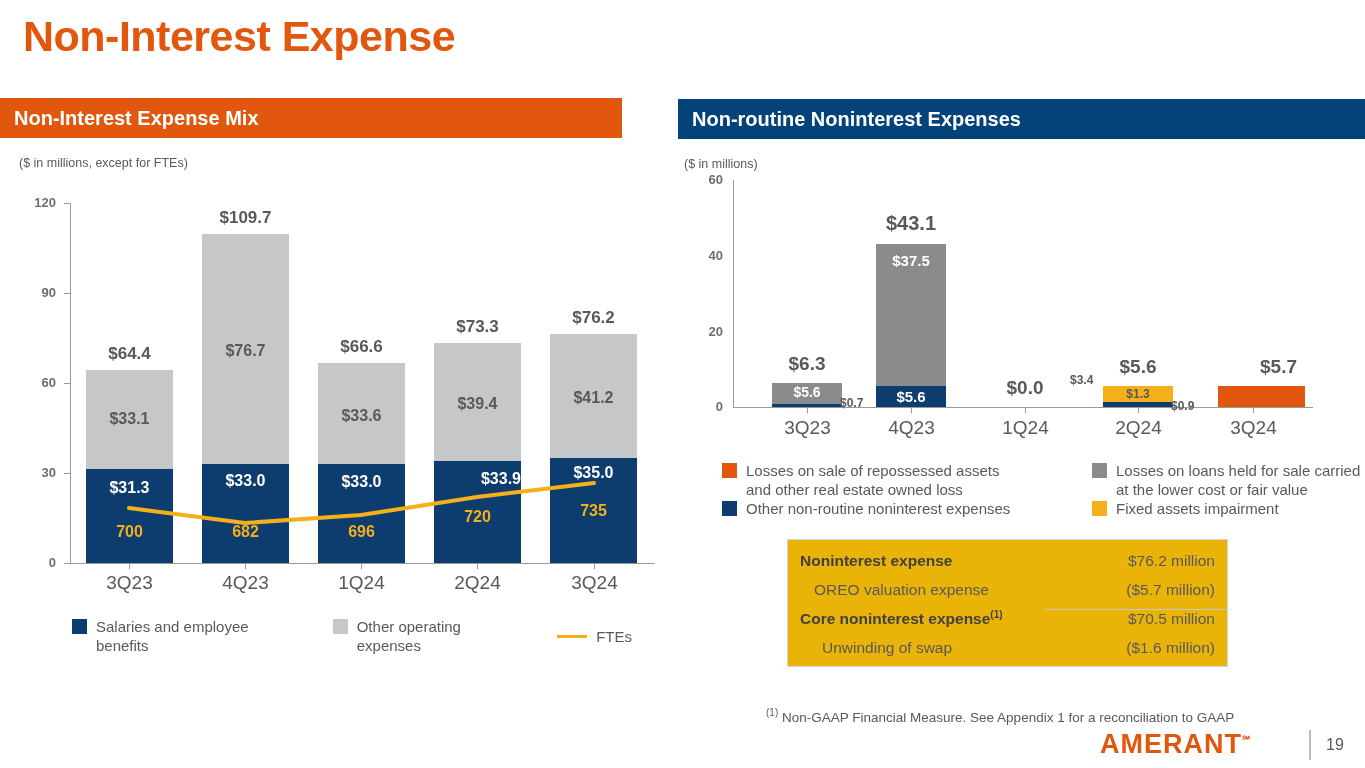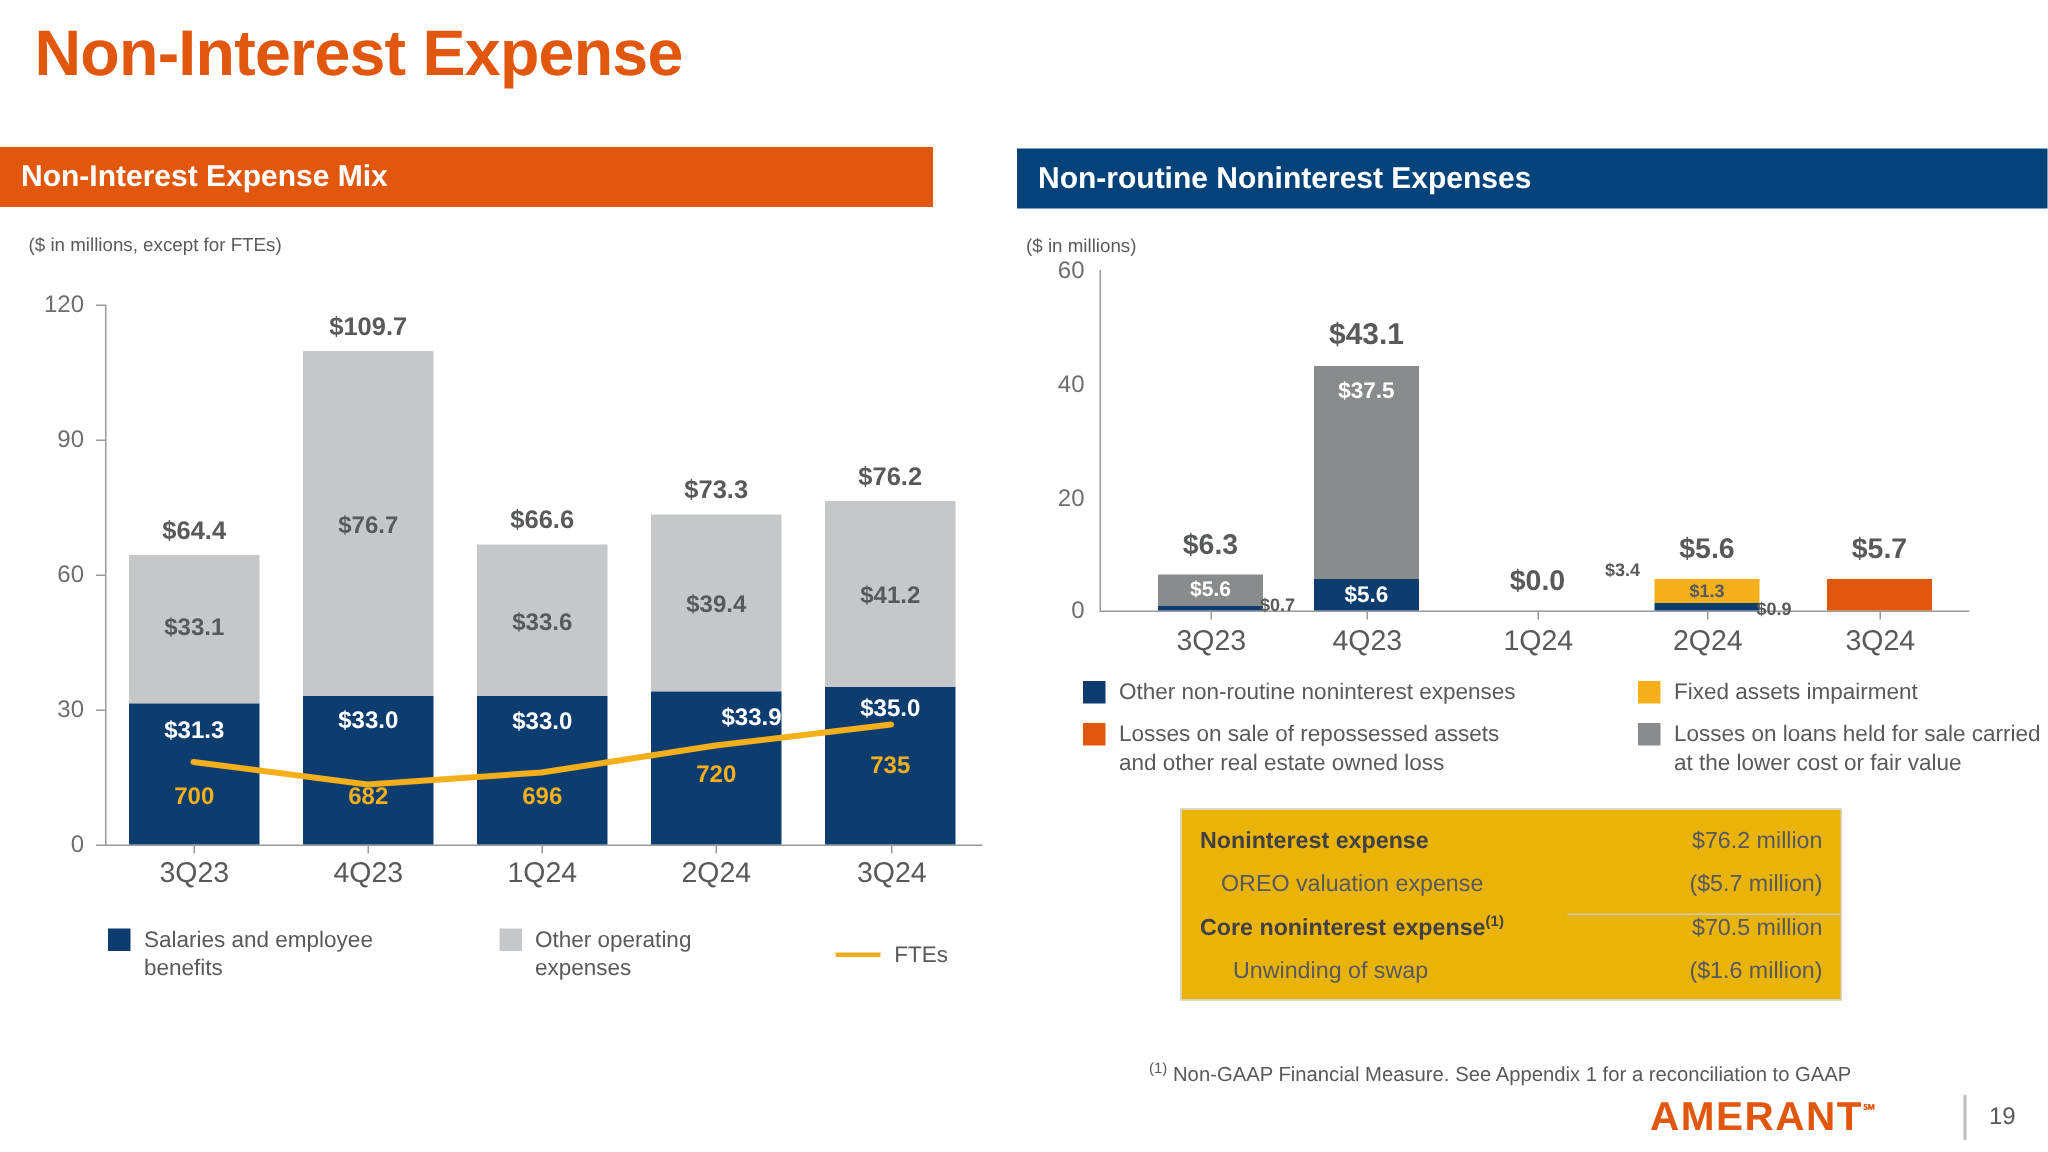--- a/index.html
+++ b/index.html
@@ -25,21 +25,21 @@
     display:flex;align-items:center;
     padding-left:14px;box-sizing:border-box;
   }
   .panel-left .panel-header{background:#E2570E;}
   .panel-right .panel-header{background:#044379;}
   .units-note{font-size:12.5px;color:#595a5c;}
 
   
   .plot{position:absolute;}
   .axis-line{position:absolute;background:#9a9a9a;}
-  .ytick-label{position:absolute;font-size:16px;color:#6d6e71;text-align:right;}
+  .ytick-label{position:absolute;font-size:13px;color:#6d6e71;text-align:right;font-weight:bold;}
   .ytick-mark{position:absolute;background:#9a9a9a;height:1px;width:6px;}
   .xtick-mark{position:absolute;background:#9a9a9a;width:1px;height:6px;}
   .xcat-label{position:absolute;font-size:19px;color:#58595b;text-align:center;}
 
   .bar{position:absolute;}
   .seg{position:absolute;left:0;width:100%;}
   .seg-navy{background:#0d3d6e;}
   .seg-gray{background:#c6c7c9;}
   .seg-gray-dark{background:#8a8b8d;}
   .seg-orange{background:#E2570E;}
@@ -238,65 +238,65 @@
 
   <div class="bar" style="left:1103px;top:386px;width:70px;height:21px;">
     <div class="seg seg-amber" style="top:0;height:16px;"></div>
     <div class="seg seg-navy" style="top:16px;height:5px;"></div>
     <div class="val-in val-in-dark" style="top:1px;font-size:12px;">$1.3</div>
     <div class="val-small" style="left:-33px;top:-13px;">$3.4</div>
     <div class="val-small" style="left:68px;top:13px;">$0.9</div>
     <div class="val-top" style="top:-30px;font-size:19px;">$5.6</div>
   </div>
 
-  <div class="bar" style="left:1218px;top:386px;width:70px;height:21px;">
+  <div class="bar" style="left:1218px;top:386px;width:70px;height:21px;padding-left:17px;">
     <div class="seg seg-orange" style="top:0;height:21px;"></div>
     <div class="val-top" style="top:-30px;font-size:19px;">$5.7</div>
   </div>
 
   <div class="xtick-mark" style="left:807px;top:407px;"></div>
   <div class="xtick-mark" style="left:911px;top:407px;"></div>
   <div class="xtick-mark" style="left:1025px;top:407px;"></div>
   <div class="xtick-mark" style="left:1138px;top:407px;"></div>
   <div class="xtick-mark" style="left:1253px;top:407px;"></div>
 
   <div class="xcat-label" style="left:764px;top:417px;width:87px;">3Q23</div>
   <div class="xcat-label" style="left:868px;top:417px;width:87px;">4Q23</div>
   <div class="xcat-label" style="left:982px;top:417px;width:87px;">1Q24</div>
   <div class="xcat-label" style="left:1095px;top:417px;width:87px;">2Q24</div>
   <div class="xcat-label" style="left:1210px;top:417px;width:87px;">3Q24</div>
 </div>
 
 <div style="position:absolute;left:722px;top:452px;width:640px;">
-  <div style="display:flex;">
-    <div class="legend-item" style="width:370px;">
-      <span class="swatch seg-navy"></span>
-      <span class="legend-label">Other non-routine noninterest expenses</span>
-    </div>
-    <div class="legend-item" style="width:270px;">
-      <span class="swatch seg-amber"></span>
-      <span class="legend-label">Fixed assets impairment</span>
-    </div>
-  </div>
   <div style="display:flex;margin-top:9px;">
     <div class="legend-item" style="width:370px;">
       <span class="swatch seg-orange"></span>
       <span class="legend-label">
         <span>Losses on sale of repossessed assets</span><br>
         <span>and other real estate owned loss</span>
       </span>
     </div>
     <div class="legend-item" style="width:270px;">
       <span class="swatch seg-gray-dark"></span>
       <span class="legend-label">
         <span>Losses on loans held for sale carried</span><br>
         <span>at the lower cost or fair value</span>
       </span>
     </div>
   </div>
+  <div style="display:flex;">
+    <div class="legend-item" style="width:370px;">
+      <span class="swatch seg-navy"></span>
+      <span class="legend-label">Other non-routine noninterest expenses</span>
+    </div>
+    <div class="legend-item" style="width:270px;">
+      <span class="swatch seg-amber"></span>
+      <span class="legend-label">Fixed assets impairment</span>
+    </div>
+  </div>
 </div>
 
 <div class="recon">
   <div class="recon-row">
     <div class="recon-label bold">Noninterest expense</div>
     <div class="recon-value">$76.2 million</div>
   </div>
   <div class="recon-row">
     <div class="recon-label indent">OREO valuation expense</div>
     <div class="recon-value">($5.7 million)</div>

